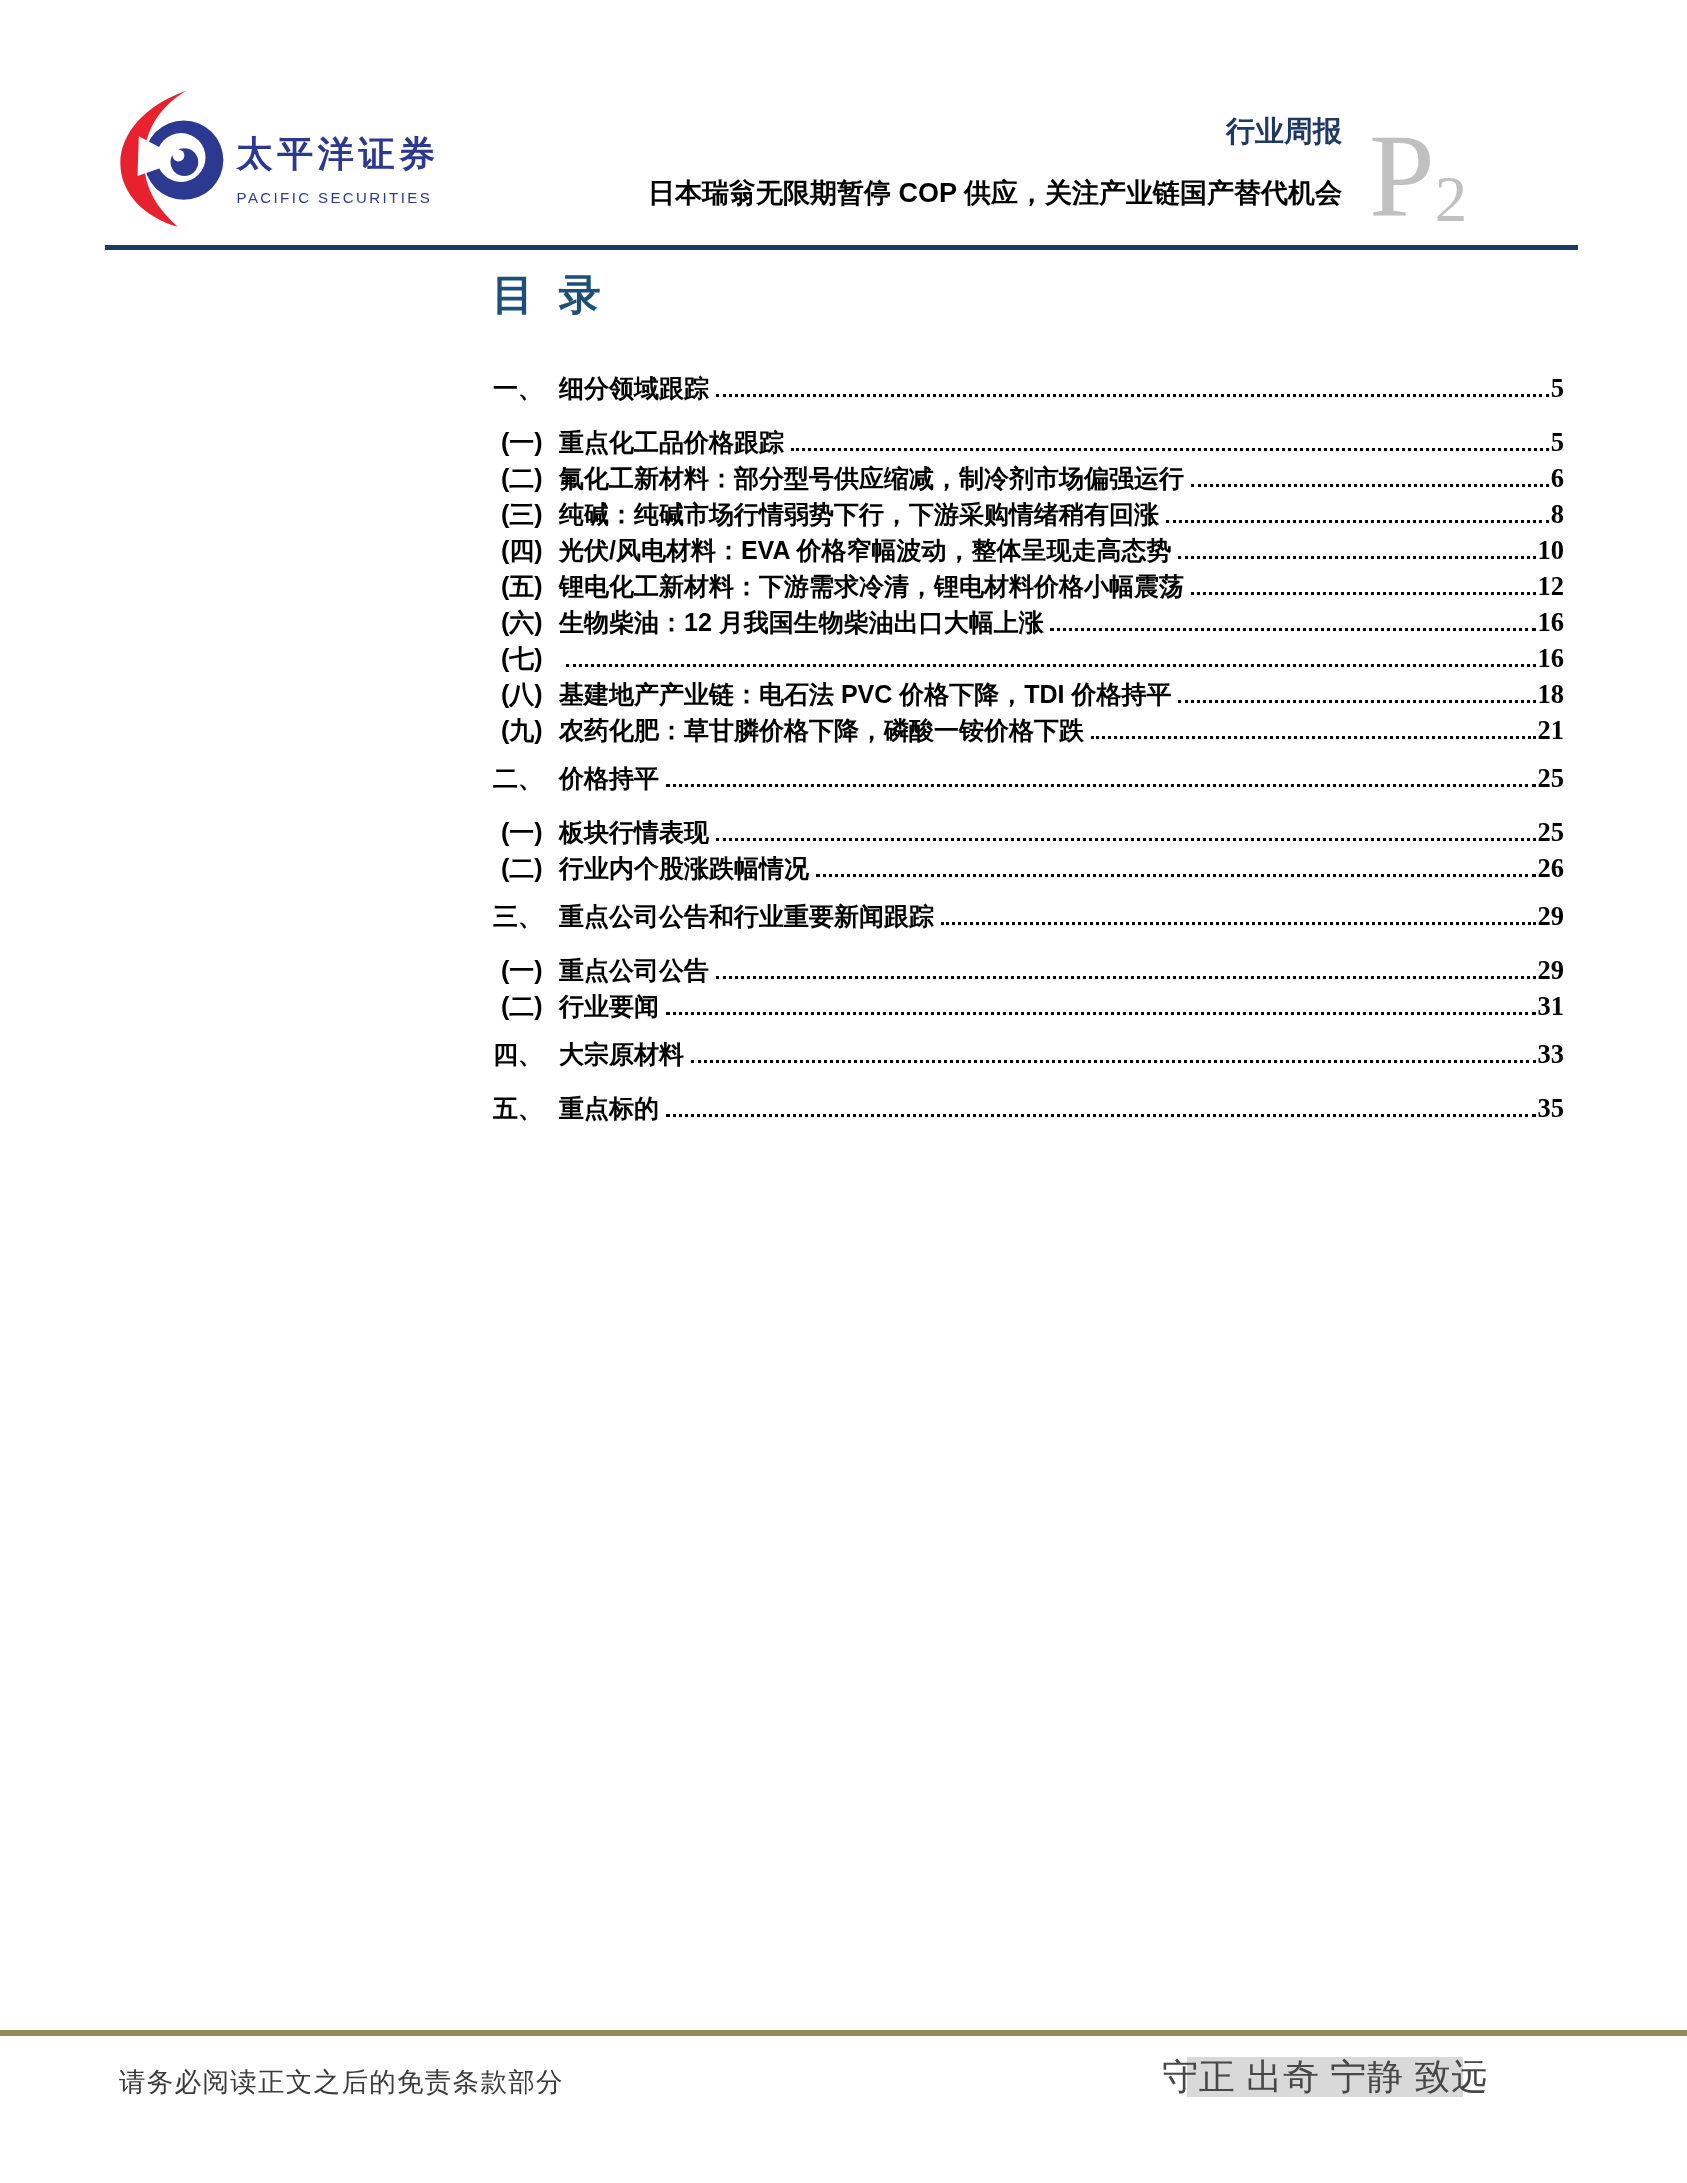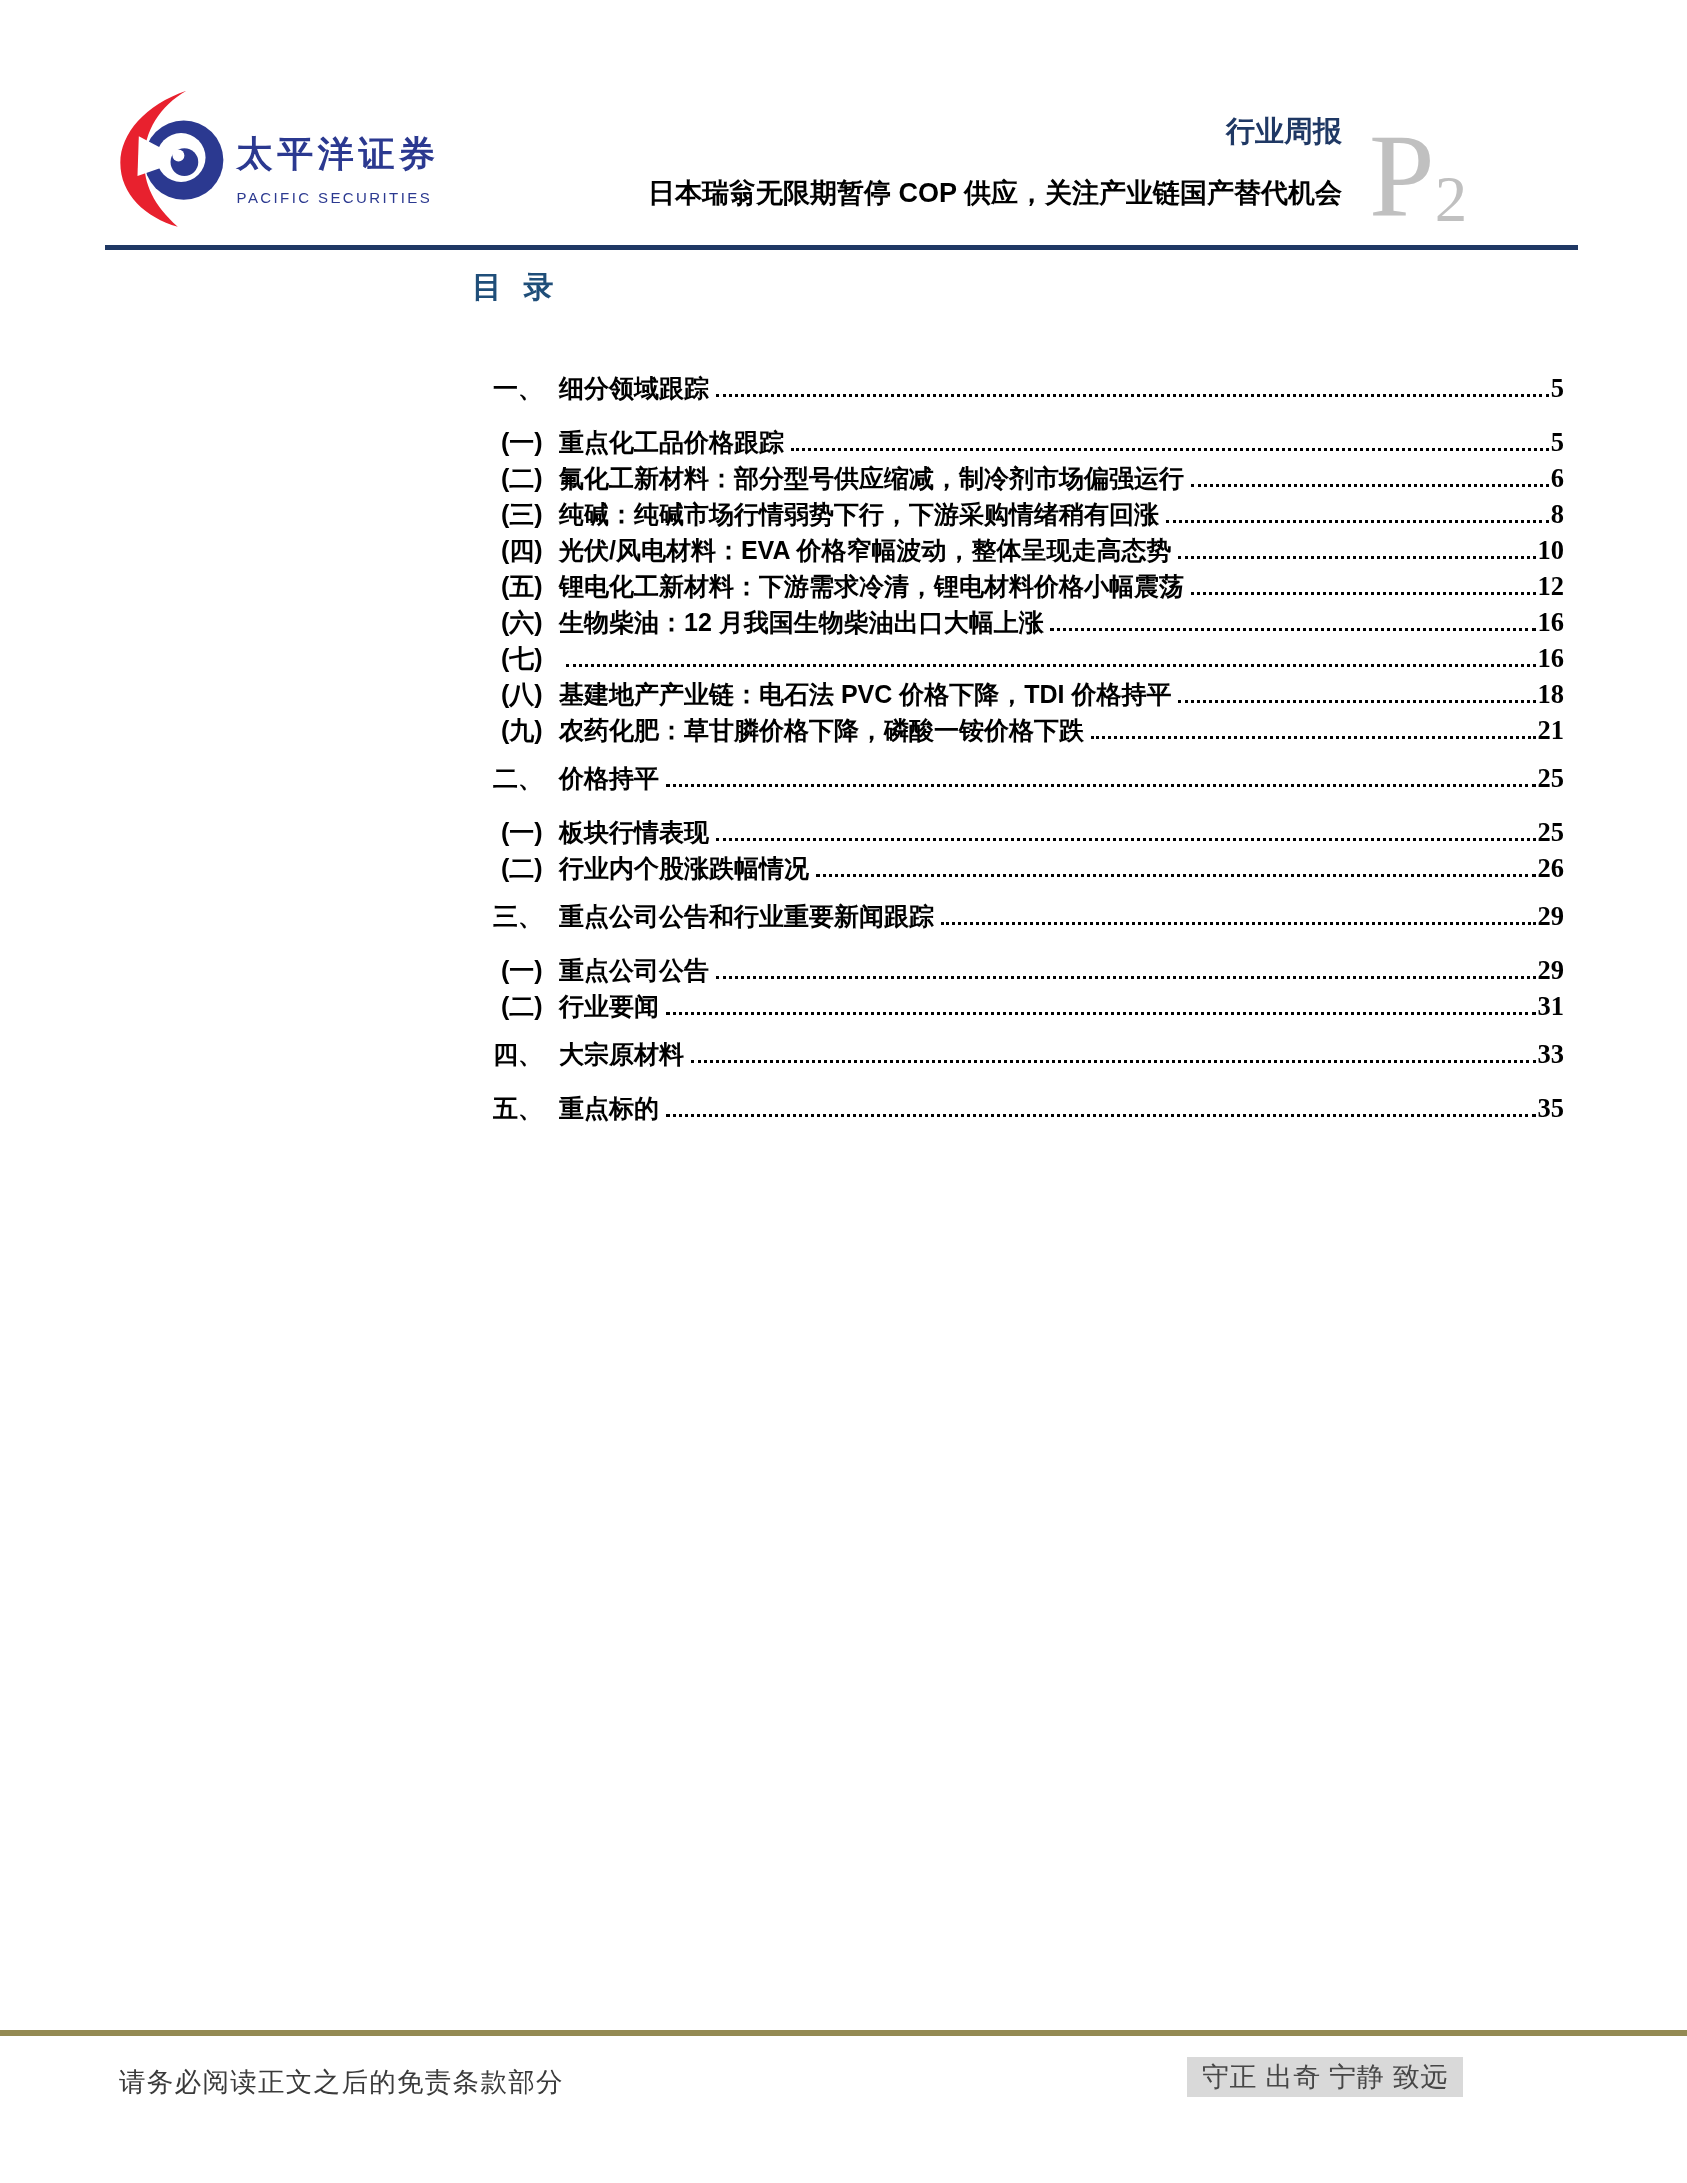--- a/index.html
+++ b/index.html
@@ -19,34 +19,34 @@
   .logo-cn{font-size:36px;font-weight:bold;color:var(--logo-blue);letter-spacing:4.6px;white-space:nowrap;line-height:1.1;}
   .logo-en{font-size:15px;color:var(--logo-blue);letter-spacing:2.4px;margin-top:15px;white-space:nowrap;}
   .report-type{position:absolute;top:112px;right:345px;font-size:29px;font-weight:bold;color:var(--navy);white-space:nowrap;}
   .doc-title{position:absolute;top:175px;right:345px;font-size:27px;font-weight:bold;color:var(--ink);white-space:nowrap;}
   .page-badge{position:absolute;left:1369px;top:118px;color:var(--badge-gray);
     font-family:"Liberation Serif",serif;display:flex;align-items:baseline;line-height:1;}
   .page-badge .p{font-size:118px;}
   .page-badge .n{font-size:65px;position:relative;top:4.6px;}
   .header-rule{position:absolute;left:105px;top:245px;width:1473px;height:5.3px;background:var(--navy);}
   
-  .toc-heading{position:absolute;left:472px;top:267px;font-size:30px;font-weight:bold;color:var(--toc-blue);letter-spacing:6.6px;white-space:nowrap;}
+  .toc-heading{position:absolute;left:492px;top:267px;font-size:42px;font-weight:bold;color:var(--toc-blue);letter-spacing:6.6px;white-space:nowrap;}
   .toc{position:absolute;left:493px;top:358px;width:1071px;}
   .toc-row{display:flex;align-items:baseline;font-size:25px;font-weight:bold;color:var(--ink);line-height:36px;cursor:pointer;}
   .toc-row .num{flex:0 0 66px;white-space:nowrap;}
   .toc-row.sub .num{padding-left:8px;}
   .toc-row .label{white-space:nowrap;}
   .toc-row .dots{flex:1 1 auto;height:6px;border-bottom:3.3px dotted var(--ink);margin:0 1.3px 0 6.6px;min-width:13.2px;}
   .toc-row .pg{font-family:"Liberation Serif",serif;font-size:26.5px;white-space:nowrap;}
   .toc-row.section{margin-top:12px;margin-bottom:18px;}
   
   .footer-rule{position:absolute;left:0;top:2030px;width:1687px;height:6px;background:var(--olive);}
   .footer-left{position:absolute;left:119px;top:2064px;font-size:26.5px;color:#3a3a3a;letter-spacing:1.3px;white-space:nowrap;}
   .footer-right{position:absolute;left:1187px;top:2057px;width:276px;height:40px;background:var(--chip-bg);
-    color:#474747;font-size:27px;display:flex;align-items:center;justify-content:center;letter-spacing:0.7px;white-space:nowrap;}
+    color:#474747;font-size:36px;display:flex;align-items:center;justify-content:center;letter-spacing:0.7px;white-space:nowrap;}
 </style>
 </head>
 <body>
 
 <div class="page">
 
   <div class="logo">
     <svg class="logo-mark" viewBox="0 0 162 222" xmlns="http://www.w3.org/2000/svg">
       <path d="M102,13 C40,34 2,78 2,122 C2,170 40,205 89,219 C52,186 38,155 38,118 C38,74 62,36 102,13 Z" fill="#E8212E"></path>
       <circle cx="98" cy="118" r="60" fill="#2B3990"></circle>

